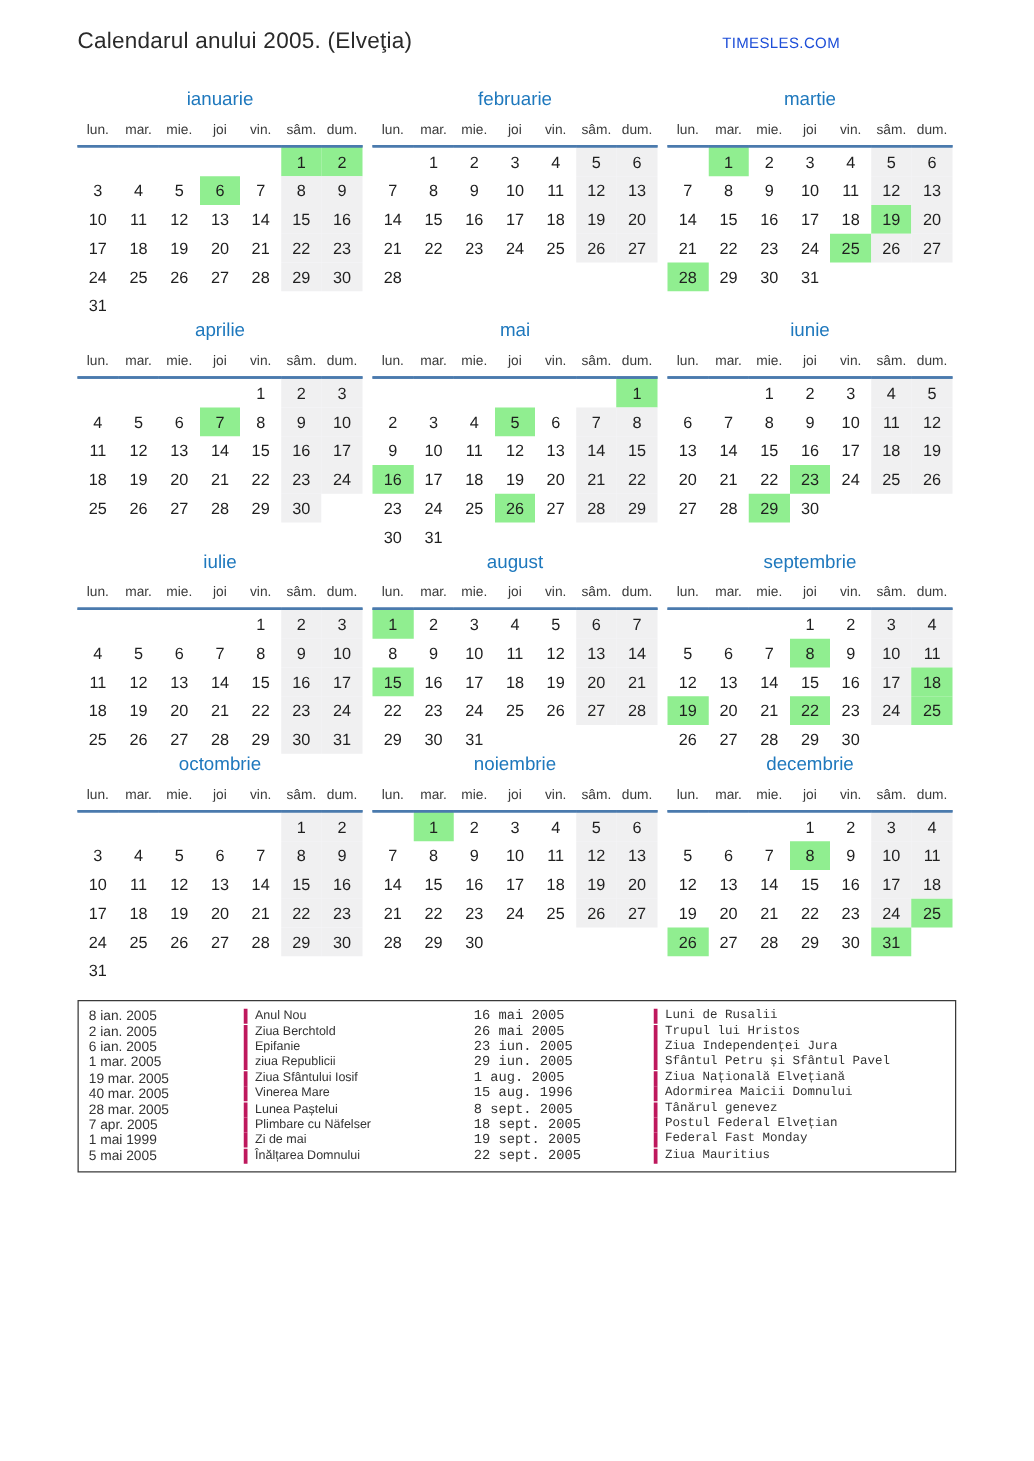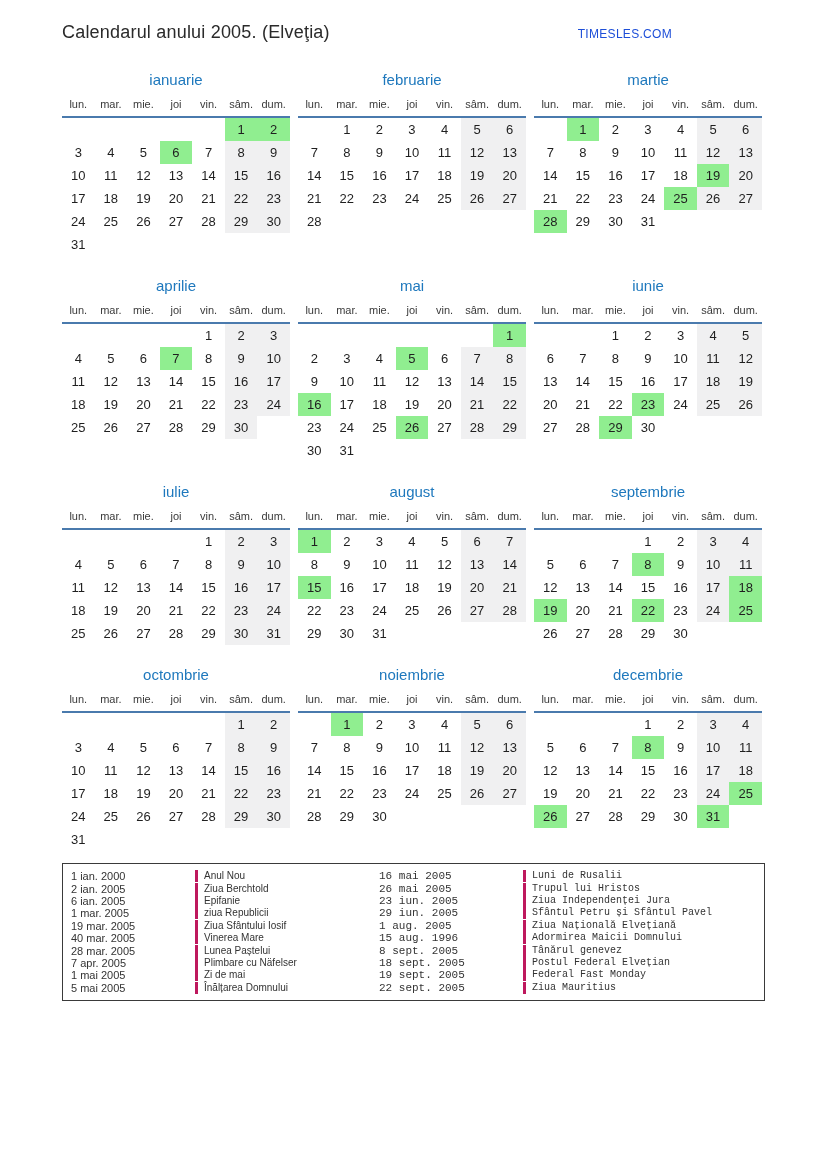--- a/index.html
+++ b/index.html
@@ -3,21 +3,21 @@
 <meta charset="utf-8">
 <style>
   html,body{margin:0;padding:0;background:#ffffff;}
   body{width:827px;height:1169px;overflow:hidden;font-family:"Liberation Sans",sans-serif;}
   .page{position:relative;width:732px;height:1169px;background:#fff;}
 
   .header{display:flex;justify-content:space-between;align-items:flex-start;padding:22px 60px 0 62px;}
   .page-title{margin:0;font-size:18px;font-weight:500;color:#2a2a2a;letter-spacing:.2px;}
   .site-link{font-size:12px;font-weight:500;color:#1d4ed8;text-decoration:none;margin-top:5px;letter-spacing:.3px;}
 
-  .cal-grid{display:grid;grid-template-columns:repeat(3,236px);row-gap:21px;margin:28px 0 0 62px;}
+  .cal-grid{display:grid;grid-template-columns:repeat(3,236px);margin:28px 0 0 62px;}
   .month{width:228px;}
   .month-title{text-align:center;font-size:15px;color:#1e78bd;margin:0 0 6px 0;}
   .month-table{border-collapse:collapse;table-layout:fixed;width:228px;}
   .month-table thead tr{border-bottom:2px solid #4a7aad;}
   .month-table th{font-size:11px;font-weight:400;color:#3a3a3a;text-align:center;padding:4px 0 6px;}
   .month-table td{font-size:13px;color:#1f1f1f;text-align:center;height:23px;padding:0;}
   td.wk{background:#f0f0f1;}
   td.hol{background:#90ee90;}
 
   .legend{margin:12px 0 0 62px;width:703px;box-sizing:border-box;border:1px solid #3a3a3a;
@@ -829,37 +829,37 @@
               <td class="hol">31</td>
               <td></td>
             </tr>
           </tbody>
     </table>
   </div>
 </div>
 
   <div class="legend">
       <div class="legend-col c0">
-        <div class="legend-date">1 ian. 2000</div>
+        <div class="legend-date">8 ian. 2005</div>
         <div class="legend-name">Anul Nou</div>
         <div class="legend-date">2 ian. 2005</div>
         <div class="legend-name">Ziua Berchtold</div>
         <div class="legend-date">6 ian. 2005</div>
         <div class="legend-name">Epifanie</div>
         <div class="legend-date">1 mar. 2005</div>
         <div class="legend-name">ziua Republicii</div>
         <div class="legend-date">19 mar. 2005</div>
         <div class="legend-name">Ziua Sfântului Iosif</div>
         <div class="legend-date">40 mar. 2005</div>
         <div class="legend-name">Vinerea Mare</div>
         <div class="legend-date">28 mar. 2005</div>
         <div class="legend-name">Lunea Paștelui</div>
         <div class="legend-date">7 apr. 2005</div>
         <div class="legend-name">Plimbare cu Näfelser</div>
-        <div class="legend-date">1 mai 2005</div>
+        <div class="legend-date">1 mai 1999</div>
         <div class="legend-name">Zi de mai</div>
         <div class="legend-date">5 mai 2005</div>
         <div class="legend-name">Înălțarea Domnului</div>
       </div>
       <div class="legend-col c1">
         <div class="legend-date">16 mai 2005</div>
         <div class="legend-name">Luni de Rusalii</div>
         <div class="legend-date">26 mai 2005</div>
         <div class="legend-name">Trupul lui Hristos</div>
         <div class="legend-date">23 iun. 2005</div>

